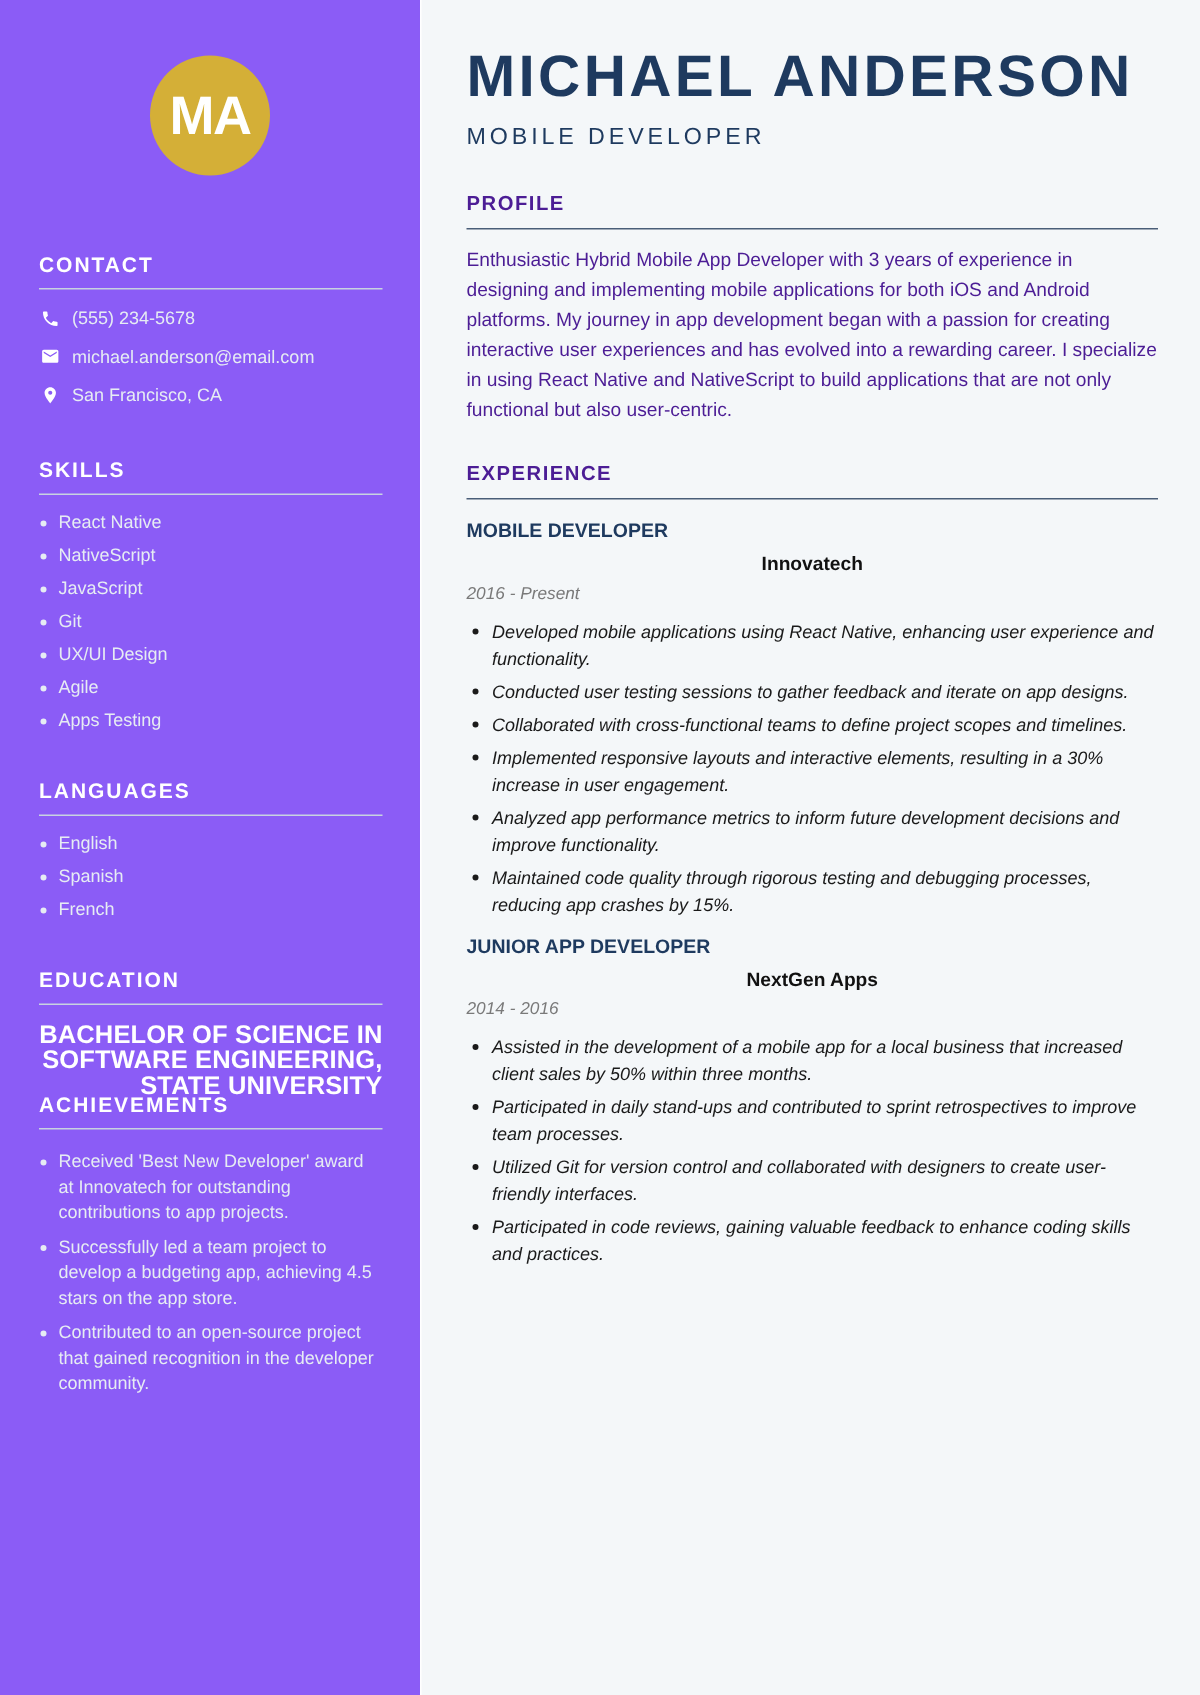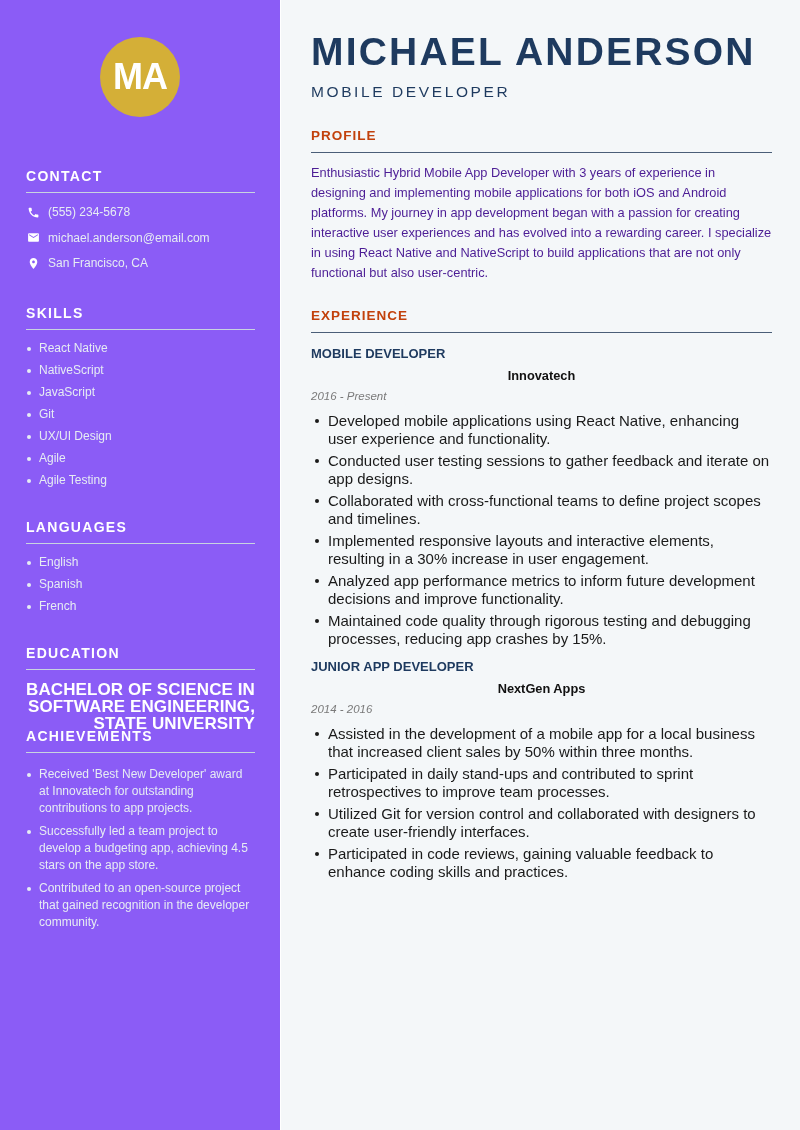--- a/index.html
+++ b/index.html
@@ -107,21 +107,21 @@
       position: absolute;
       left: 30px; top: 83px;
       font-size: 15.5px;
       color: #1e3a5f;
       letter-spacing: 2.6px;
     }
     .main-section { position: absolute; left: 30px; width: 461px; }
     .main-heading {
       font-size: 13.5px;
       font-weight: 700;
-      color: #c2410c;
+      color: #4c1d95;
       letter-spacing: 1px;
       padding-bottom: 9px;
       border-bottom: 1.5px solid #4a5e78;
     }
     .profile-text {
       margin-top: 10px;
       font-size: 12.8px;
       line-height: 20px;
       color: #4c1d95;
     }
@@ -144,24 +144,25 @@
       margin-top: 3px;
       font-size: 11.5px;
       font-style: italic;
       color: #7a7a7a;
       line-height: 16px;
     }
     .job-list { list-style: none; margin-top: 8px; }
     .job-item {
       position: relative;
       padding-left: 17px;
-      font-size: 15px;
+      font-size: 12px;
       line-height: 18px;
       color: #1a1a1a;
       margin-bottom: 4px;
+      font-style: italic;
     }
     .job-item::before {
       content: "";
       position: absolute;
       left: 4px; top: 7px;
       width: 4px; height: 4px;
       border-radius: 50%;
       background: #1a1a1a;
     }
   </style>
@@ -207,21 +208,21 @@
 
     <section class="side-section" style="top:305px;">
       <h2 class="side-heading">SKILLS</h2>
       <ul class="bullet-list">
         <li class="bullet-item">React Native</li>
         <li class="bullet-item">NativeScript</li>
         <li class="bullet-item">JavaScript</li>
         <li class="bullet-item">Git</li>
         <li class="bullet-item">UX/UI Design</li>
         <li class="bullet-item">Agile</li>
-        <li class="bullet-item">Agile Testing</li>
+        <li class="bullet-item">Apps Testing</li>
       </ul>
     </section>
 
     <section class="side-section" style="top:519px;">
       <h2 class="side-heading">LANGUAGES</h2>
       <ul class="bullet-list">
         <li class="bullet-item">English</li>
         <li class="bullet-item">Spanish</li>
         <li class="bullet-item">French</li>
       </ul>

